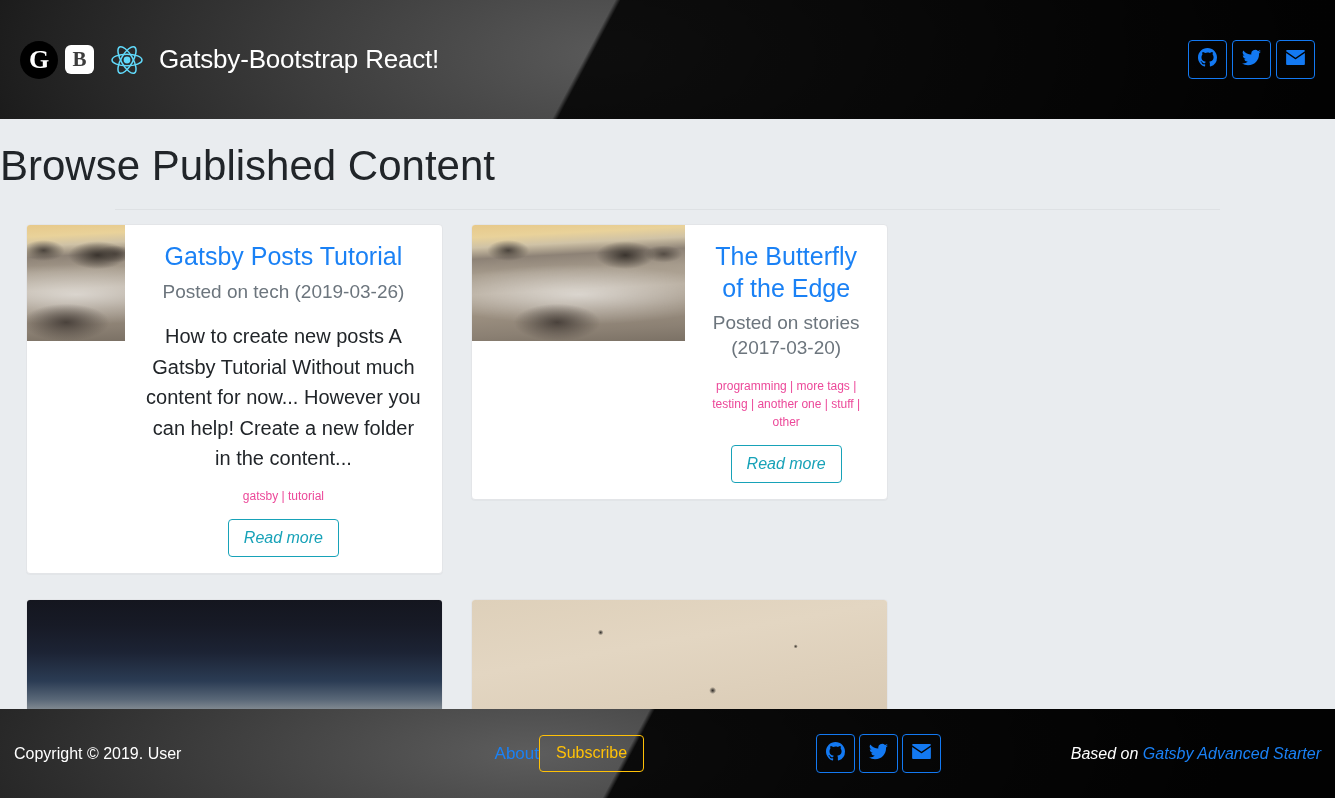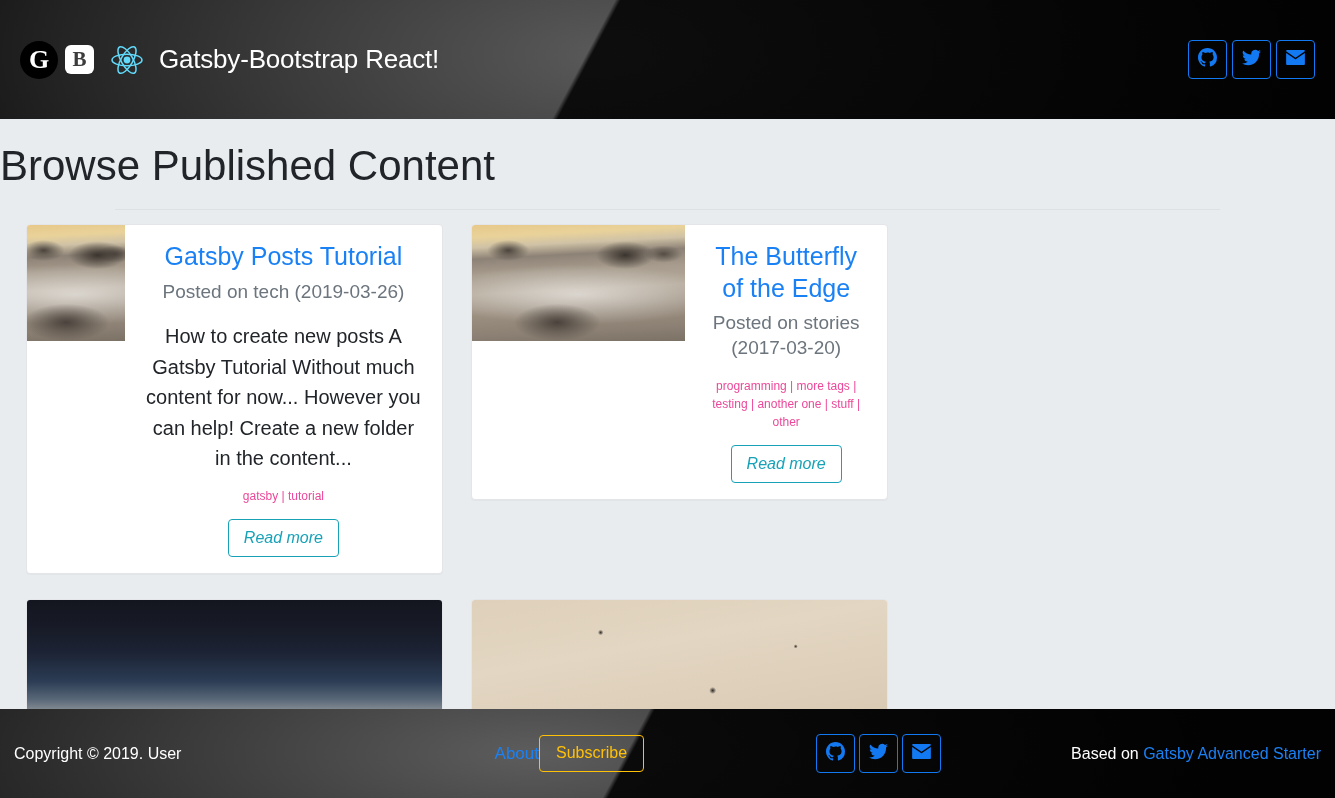--- a/index.html
+++ b/index.html
@@ -164,21 +164,21 @@
   .footer-about { color: #1a81f5; font-size: 17px; text-decoration: none; cursor: pointer; }
   .about-wrap { width: 225px; text-align: right; }
   .subscribe-wrap { width: 200px; display: flex; }
   .subscribe-btn {
     border: 1px solid #ffc107; color: #ffc107;
     background: transparent; border-radius: 4px;
     padding: 8px 16px 9px 16px; font-size: 16px; cursor: pointer;
     font-family: "Liberation Sans", sans-serif;
   }
   .footer-social { display: flex; gap: 4px; margin-left: 77px; }
-  .footer-credit { margin-left: auto; color: #fff; font-size: 16px; white-space: nowrap; }
+  .footer-credit { margin-left: auto; color: #fff; font-size: 16px; white-space: nowrap; font-style: italic; }
   .footer-credit a { color: #1a81f5; text-decoration: none; cursor: pointer; }
 </style>
 </head>
 <body>
 
 <header class="navbar">
   <div class="brand">
     <span class="logo-g">G</span>
     <span class="logo-b">B</span>
     <span class="logo-react">

